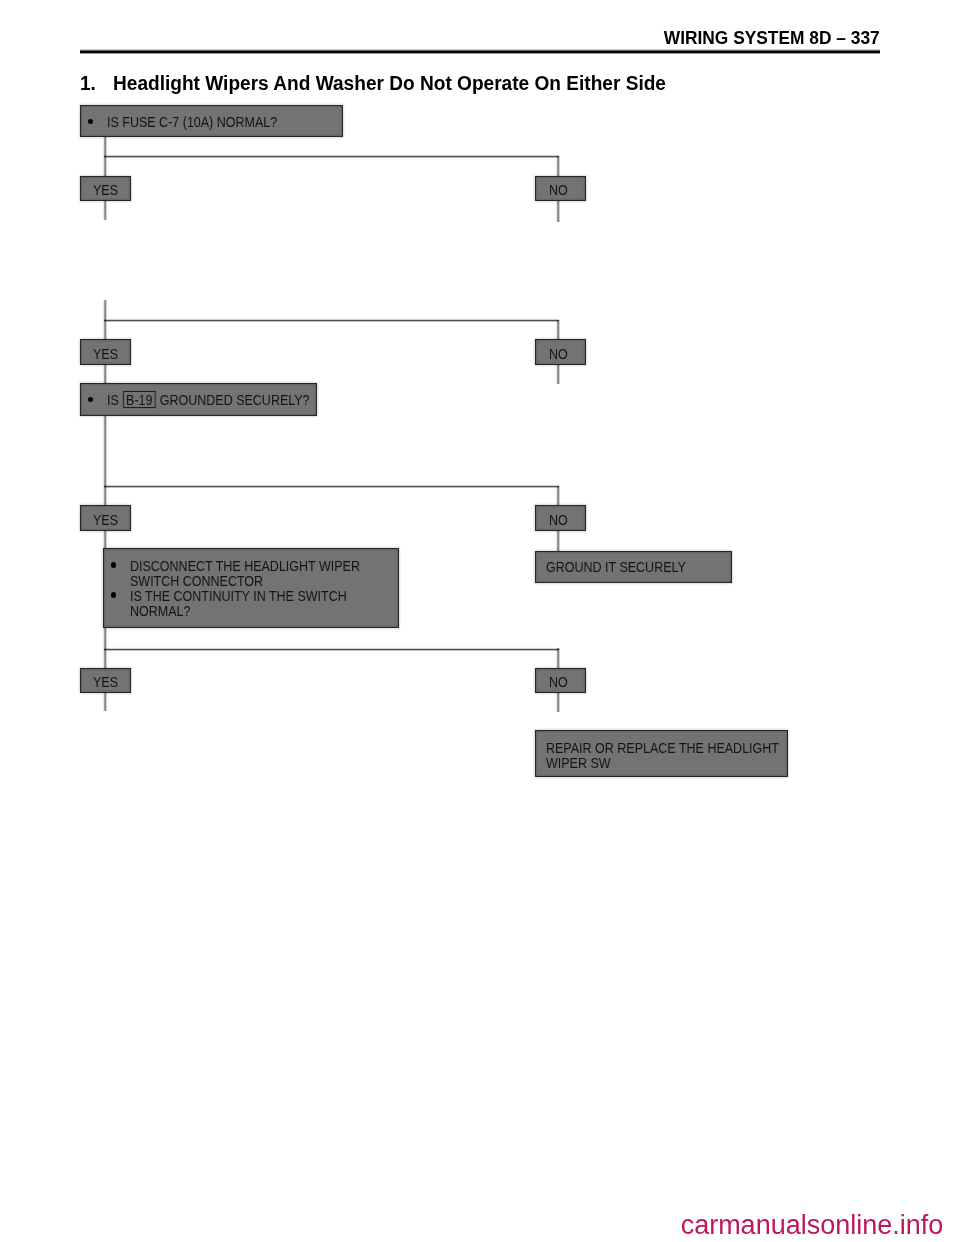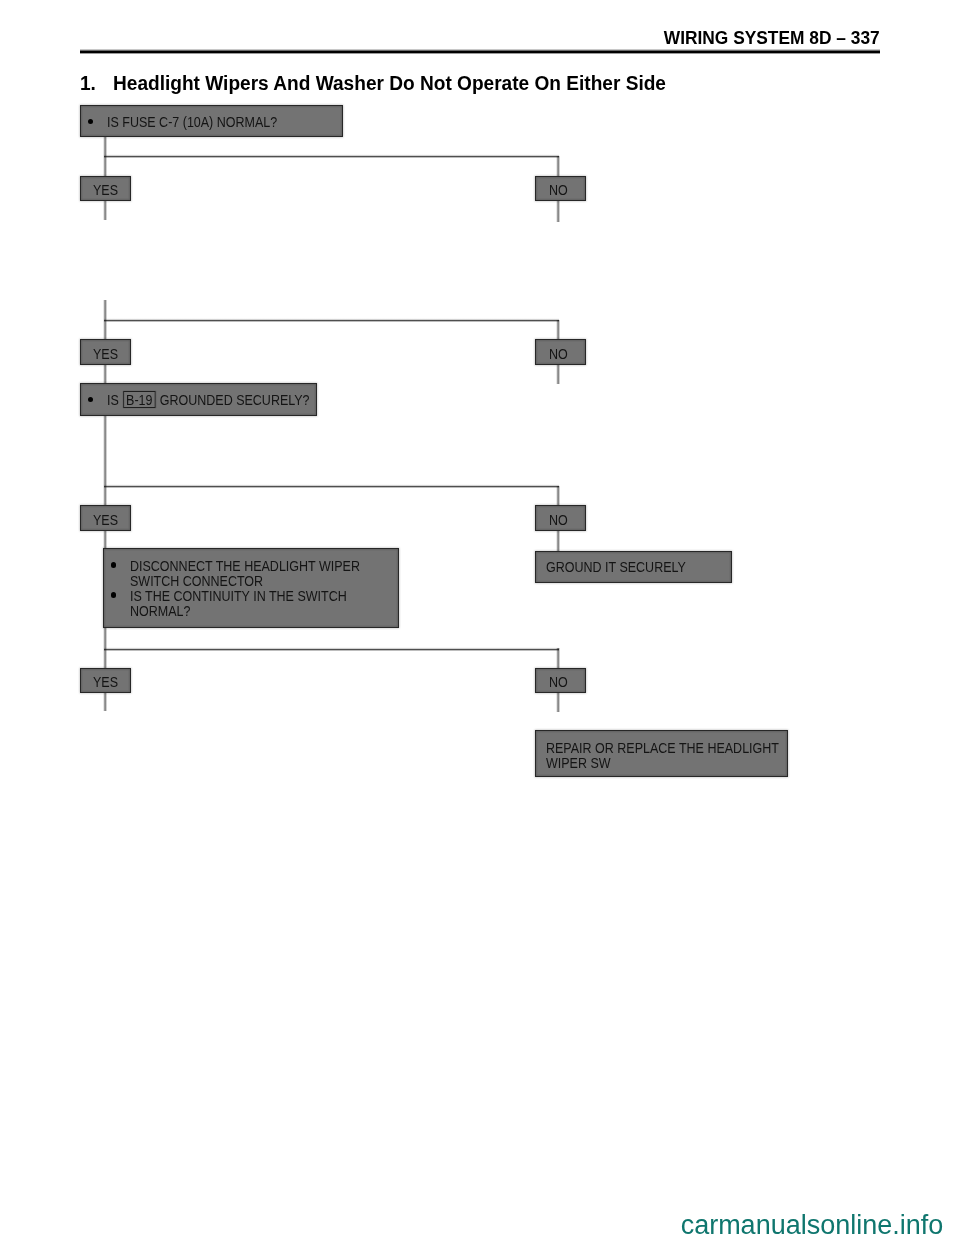--- a/index.html
+++ b/index.html
@@ -40,21 +40,21 @@
   .ynt{position:absolute;font-size:13.9px;line-height:14px;color:#141414;white-space:pre;
       transform:scaleX(0.900);transform-origin:0 50%;}
   
   .tag{display:inline-block;position:relative;width:35.4px;height:14px;margin:0 1.2px;
        line-height:14px;text-align:center;vertical-align:baseline;}
   .tag::before{content:"";position:absolute;left:0;top:-2.2px;
        width:35.4px;height:17.3px;border:1px solid rgba(0,0,0,0.74);box-sizing:border-box;
        box-shadow:0 0 0.9px rgba(0,0,0,0.45);}
 
   .wm{position:absolute;left:0;top:1212px;width:943.3px;text-align:right;
-      font-size:27px;color:#0f766e;line-height:26px;}
+      font-size:27px;color:#be185d;line-height:26px;}
 </style>
 </head>
 <body>
 
 <div class="page">
 
   <div class="hdr-title">WIRING SYSTEM 8D – 337</div>
   <div class="hdr-rule"></div>
 
   <div class="sec-num">1.</div>

